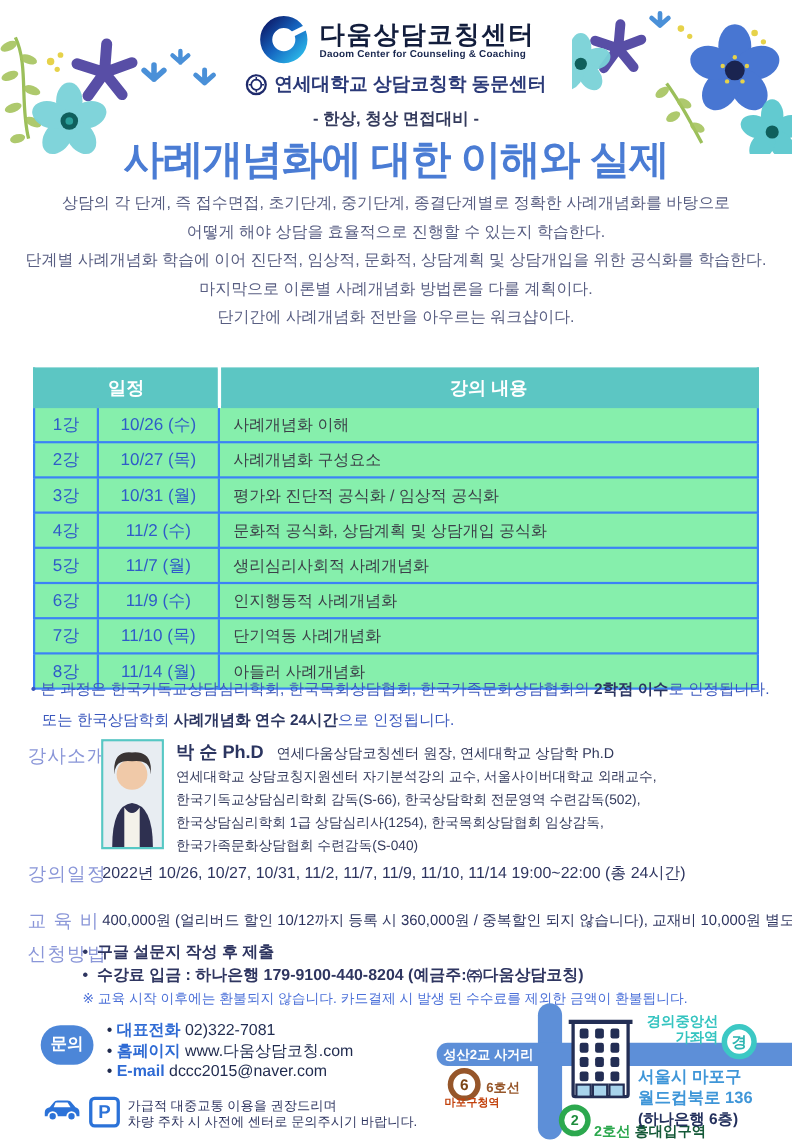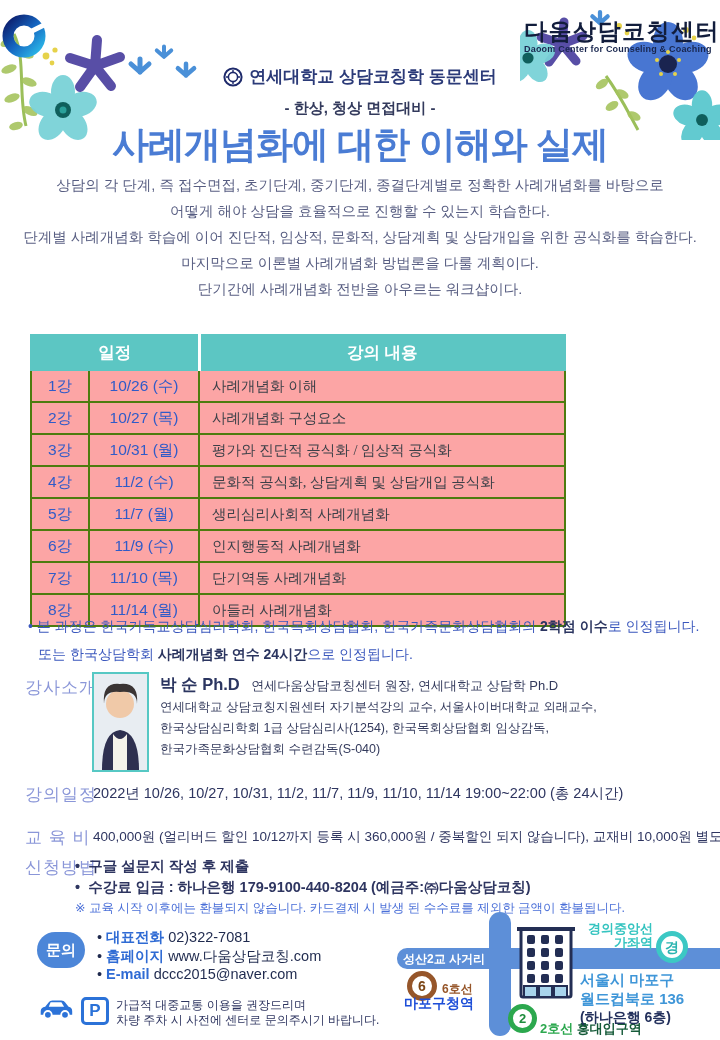--- a/index.html
+++ b/index.html
@@ -1,39 +1,39 @@
 <!DOCTYPE html>
 <html><head>
 <meta charset="utf-8">
 <style>
   html,body{margin:0;padding:0;background:#e8e8e8;}
   .page{position:relative;width:720px;height:1040px;background:#fff;margin:0 auto;overflow:hidden;
         font-family:"Liberation Sans","DejaVu Sans",sans-serif;}
   .abs{position:absolute;}
   
   .header{position:absolute;top:12px;left:0;right:0;text-align:center;}
-  .logo-row{display:flex;justify-content:space-between;align-items:center;gap:9px;}
+  .logo-row{display:flex;justify-content:center;align-items:center;gap:9px;}
   .logo-text{text-align:left;}
   .org-kr{font-size:23px;font-weight:bold;color:#121d3c;letter-spacing:1.5px;line-height:26px;}
   .org-en{font-size:9px;font-weight:bold;color:#18264e;letter-spacing:.2px;}
   .logo-row2{margin-top:5px;display:flex;justify-content:center;align-items:center;gap:6px;
              font-size:17px;font-weight:bold;color:#2b3a78;}
   .subtitle{position:absolute;top:99px;left:0;right:0;text-align:center;font-size:15px;font-weight:bold;color:#333a5c;}
   .title{position:absolute;top:120px;left:0;right:0;margin:0;text-align:center;
          font-size:37px;font-weight:bold;color:#4a7cd4;letter-spacing:-1px;}
   .intro{position:absolute;top:172px;left:0;right:0;text-align:center;
          font-size:14.5px;color:#585e82;line-height:26px;}
   
-  .schedule{position:absolute;top:334px;left:30px;width:536px;border-collapse:collapse;}
+  .schedule{position:absolute;top:334px;left:30px;width:660px;border-collapse:collapse;}
   .schedule th{background:#5cc6c3;color:#fff;font-size:16.5px;font-weight:bold;height:31px;border:2px solid #5cc6c3;}
   .schedule th.th-content{border-left:3px solid #fff;}
-  .schedule td{border:2px solid #4d7c0f;height:28px;background:#fca5a5;}
+  .schedule td{border:2px solid #3b82f6;height:28px;background:#86efac;}
   .c-no{width:54px;text-align:center;color:#2f5bc8;font-size:15.5px;}
   .c-date{width:106px;text-align:center;color:#2f5bc8;font-size:15.5px;}
-  .c-content{color:#3c4048;font-size:14.5px;padding-left:12px;font-family:Liberation Serif, serif;}
+  .c-content{color:#3c4048;font-size:14.5px;padding-left:12px;}
   
   .credits{position:absolute;top:612px;left:28px;font-size:14px;color:#3a57bd;line-height:28px;white-space:nowrap;}
   .credits .ind{padding-left:10px;}
   .bnavy{font-weight:bold;color:#2b3560;}
   .sec-label{color:#8a96d8;font-size:17px;letter-spacing:1px;font-weight:normal;}
   .navy{color:#2e3560;}
   .photo{position:absolute;top:672px;left:92px;width:53px;height:96px;border:2px solid #56c8c4;background:#dfe7ef;}
   .inst-text{position:absolute;top:674px;left:160px;width:548px;color:#333a5c;font-size:12.5px;line-height:21px;}
   .inst-name{font-size:16.5px;font-weight:bold;color:#2b3560;margin-right:8px;}
   .inst-title{font-size:13px;}
@@ -53,21 +53,21 @@
   .v-road{position:absolute;left:489px;top:912px;width:22px;height:124px;background:#5d8fd8;border-radius:11px;}
   .h-road{position:absolute;left:397px;top:948px;width:323px;height:21px;background:#5d8fd8;border-radius:10px 0 0 10px;}
   .crossroad{position:absolute;left:403px;top:951px;color:#fff;font-size:12px;font-weight:bold;white-space:nowrap;}
   .gyeongui{position:absolute;left:565px;top:922px;width:88px;text-align:right;
             color:#35c4c0;font-size:13px;font-weight:bold;line-height:14px;}
   .badge{position:absolute;border-radius:50%;background:#fff;text-align:center;font-weight:bold;}
   .badge-g{left:656px;top:931px;width:22px;height:22px;border:5px solid #3cc8c4;color:#2ab4b0;font-size:14px;line-height:22px;}
   .badge-6{left:407px;top:971px;width:20px;height:20px;border:5px solid #96562a;color:#7c4616;font-size:14px;line-height:20px;}
   .badge-2{left:508px;top:1004px;width:19px;height:19px;border:5px solid #2ca84e;color:#1d8c3c;font-size:13px;line-height:19px;}
   .line6-name{position:absolute;left:442px;top:981px;color:#96562a;font-size:12px;font-weight:bold;}
-  .line6-station{position:absolute;left:404px;top:995px;color:#1d4ed8;font-size:14px;font-weight:bold;}
+  .line6-station{position:absolute;left:404px;top:995px;color:#c2410c;font-size:10px;font-weight:bold;}
   .line2-names{position:absolute;left:540px;top:1020px;font-size:13px;font-weight:bold;white-space:nowrap;}
   .line2-name{color:#2ca84e;}
   .line2-station{color:#155a38;text-align:center;}
   .bldg{position:absolute;left:514px;top:924px;}
   .addr{position:absolute;left:580px;top:970px;line-height:19px;white-space:nowrap;}
   .addr-blue{color:#3f96d8;font-size:15px;font-weight:bold;}
   .addr-navy{color:#23305c;font-size:14px;font-weight:bold;}
 </style>
 </head>
 <body>
@@ -283,20 +283,21 @@
       <path d="M8 96 Q8 58 26 56 Q45 58 45 96 Z" fill="#2e3050"></path>
       <path d="M19 60 Q26 70 33 60 L33 96 L19 96 Z" fill="#f4f2ea"></path>
     </svg>
   </div>
   <div class="inst-text">
     <div>
       <span class="inst-name">박 순 Ph.D</span>
       <span class="inst-title">연세다움상담코칭센터 원장, 연세대학교 상담학 Ph.D</span>
     </div>
     <div>연세대학교 상담코칭지원센터 자기분석강의 교수, 서울사이버대학교 외래교수,</div>
+    <div>한국기독교상담심리학회 감독(S-66), 한국상담학회 전문영역 수련감독(502),</div>
     <div>한국상담심리학회 1급 상담심리사(1254), 한국목회상담협회 임상감독,</div>
     <div>한국가족문화상담협회 수련감독(S-040)</div>
   </div>
 
   <div class="abs sec-label" style="left:25px;top:783px">강의일정</div>
   <div class="abs navy" style="left:93px;top:784px;font-size:14.5px;font-weight:normal;white-space:nowrap">2022년 10/26, 10/27, 10/31, 11/2, 11/7, 11/9, 11/10, 11/14  19:00~22:00 (총 24시간)</div>
 
   <div class="abs sec-label" style="left:25px;top:826px">교 육 비</div>
   <div class="abs navy fee-text" style="left:93px;top:828px;font-size:13.5px">400,000원 (얼리버드 할인 10/12까지 등록 시 360,000원 / 중복할인 되지 않습니다), 교재비 10,000원 별도</div>
 

